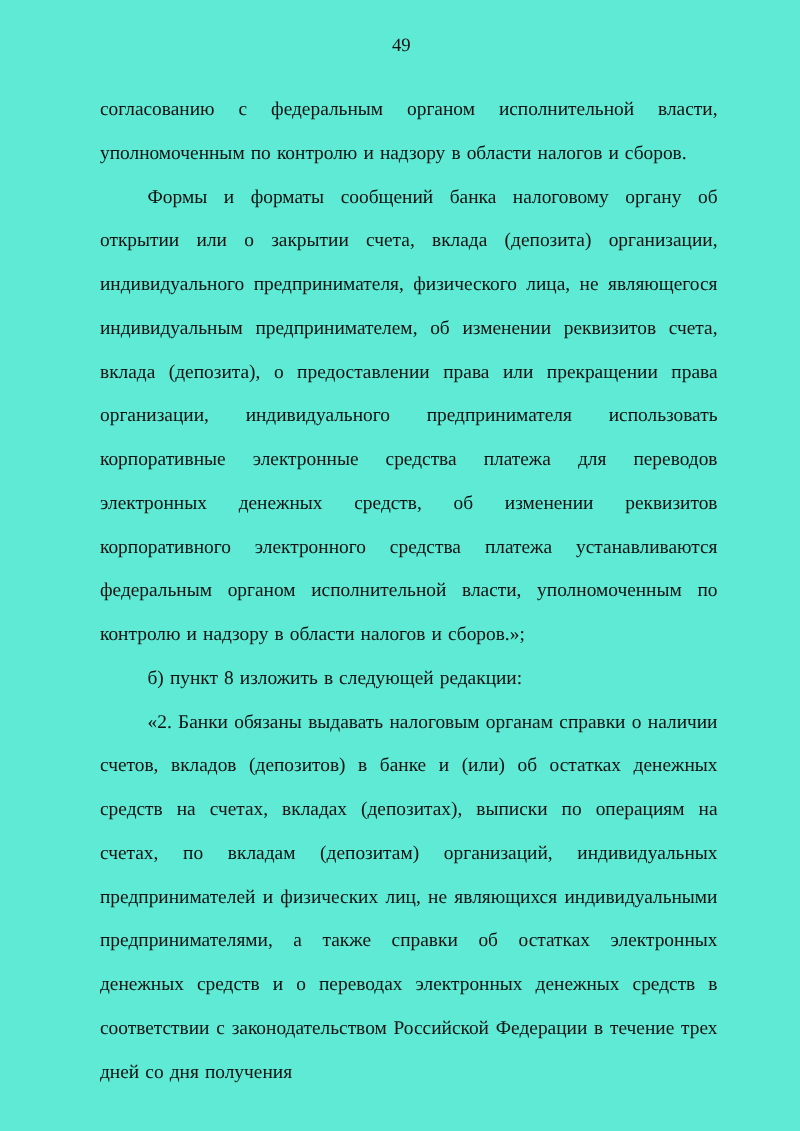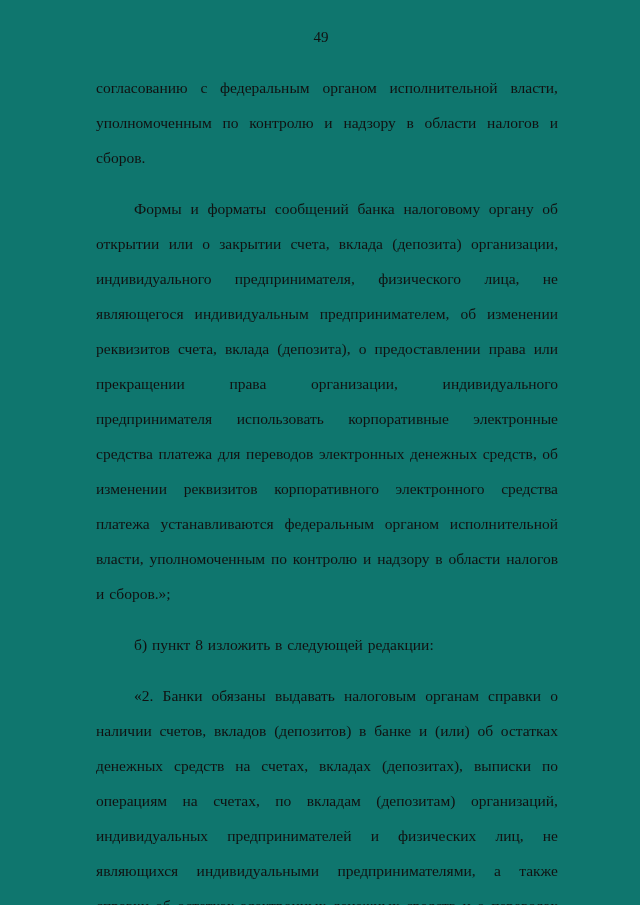--- a/index.html
+++ b/index.html
@@ -3,38 +3,38 @@
   <meta charset="utf-8">
   <style>
     html, body {
       margin: 0;
       padding: 0;
       background: #ffffff;
     }
     .page {
       width: 640px;
       height: 905px;
-      background: #0f766e;
+      background: #5eead4;
       color: #111111;
       font-family: "Liberation Serif", "DejaVu Serif", serif;
       position: relative;
       box-sizing: border-box;
       padding: 28px 66px 0 80px;
       overflow: hidden;
     }
     .page-number {
       text-align: center;
       font-size: 15px;
       line-height: 18px;
       margin: 0 0 24px 0;
       
       transform: translateX(-6px);
     }
     .body-text p {
-      margin: 16px;
+      margin: 0;
       font-size: 15.5px;
       line-height: 35px;
       text-align: justify;
       word-spacing: 1px;
     }
     .body-text p.indent {
       text-indent: 38px;
     }
   </style>
 </head>

